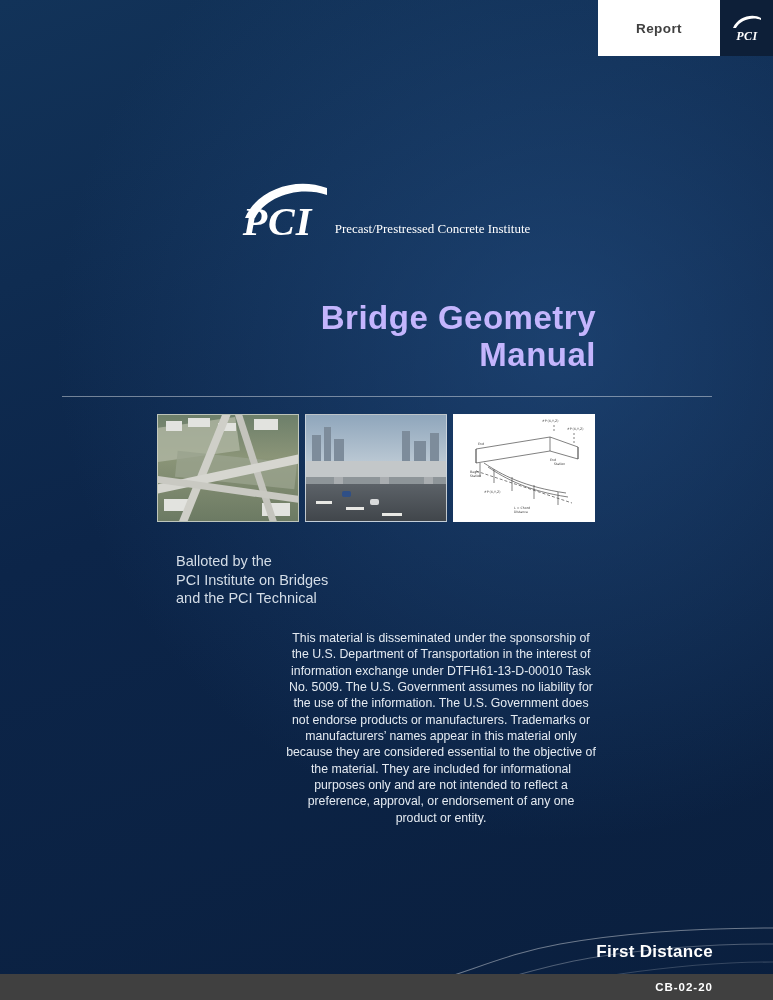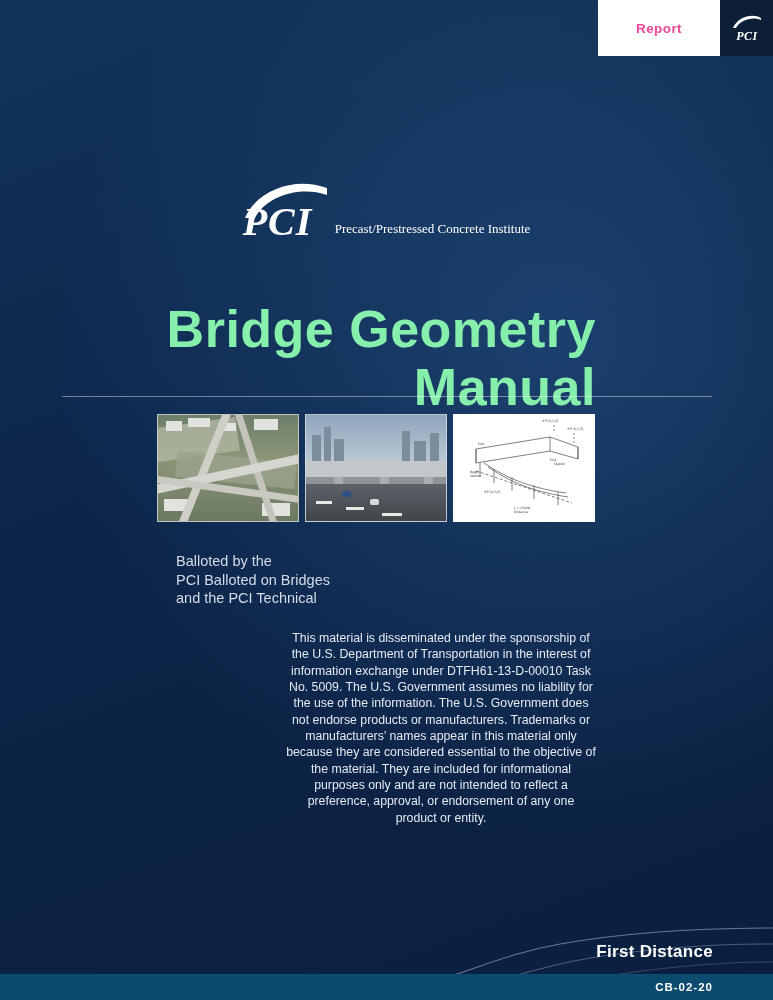--- a/index.html
+++ b/index.html
@@ -20,21 +20,21 @@
   }
   
   .report-tab {
     position:absolute; top:0; right:0;
     display:flex; align-items:stretch;
     height:56px;
     z-index:6;
   }
   .report-tab .label-box {
     background:#ffffff;
-    color:#ec4899;
+    color:#404040;
     font-weight:bold;
     font-size:13.5px;
     letter-spacing:.4px;
     display:flex; align-items:center; justify-content:center;
     width:122px;
   }
   .report-tab .logo-box {
     background:#0d1f38;
     width:53px;
     display:flex; flex-direction:column; align-items:center; justify-content:center;
@@ -81,25 +81,25 @@
   
   .title-block {
     position:absolute;
     top:300px;
     right:177px;
     width:520px;
     text-align:right;
     z-index:5;
   }
   .title-block .t-line {
-    font-size:52px;
+    font-size:33px;
     font-weight:bold;
     letter-spacing:.5px;
     line-height:1.12;
-    color:#86efac;
+    color:#c4b5fd;
   }
   .title-rule {
     position:absolute;
     top:396px;
     left:62px;
     width:650px;
     height:1px;
     background:rgba(255,255,255,.42);
     z-index:5;
   }
@@ -168,21 +168,21 @@
     position:absolute;
     bottom:38px; right:60px;
     font-size:17px; font-weight:bold;
     color:#ffffff;
     letter-spacing:.3px;
     z-index:6;
   }
   .code-bar {
     position:absolute;
     left:0; bottom:0; width:773px; height:26px;
-    background:#0c4a6e;
+    background:#404040;
     z-index:6;
   }
   .code-bar .code-text {
     position:absolute; right:60px; top:0;
     height:26px; line-height:26px;
     font-size:11.5px; font-weight:bold;
     letter-spacing:1px;
     color:#ffffff;
   }
 </style>
@@ -288,21 +288,21 @@
         <text x="60" y="98">Distance</text>
         <text x="30" y="78">#P (X,Y,Z)</text>
       </g>
     </svg>
   </div>
 
 </div>
 
 <div class="credits">
   <div class="c-line">Balloted by the</div>
-  <div class="c-line">PCI Balloted on Bridges</div>
+  <div class="c-line">PCI Institute on Bridges</div>
   <div class="c-line">and the PCI Technical</div>
 </div>
 
 <div class="disclaimer">This material is disseminated under the sponsorship of the U.S. Department of Transportation in the interest of information exchange under DTFH61-13-D-00010 Task No. 5009. The U.S. Government assumes no liability for the use of the information. The U.S. Government does not endorse products or manufacturers. Trademarks or manufacturers’ names appear in this material only because they are considered essential to the objective of the material. They are included for informational purposes only and are not intended to reflect a preference, approval, or endorsement of any one product or entity.</div>
 
 <div class="edition">First Distance</div>
 <div class="code-bar">
   <span class="code-text">CB-02-20</span>
 </div>
 

